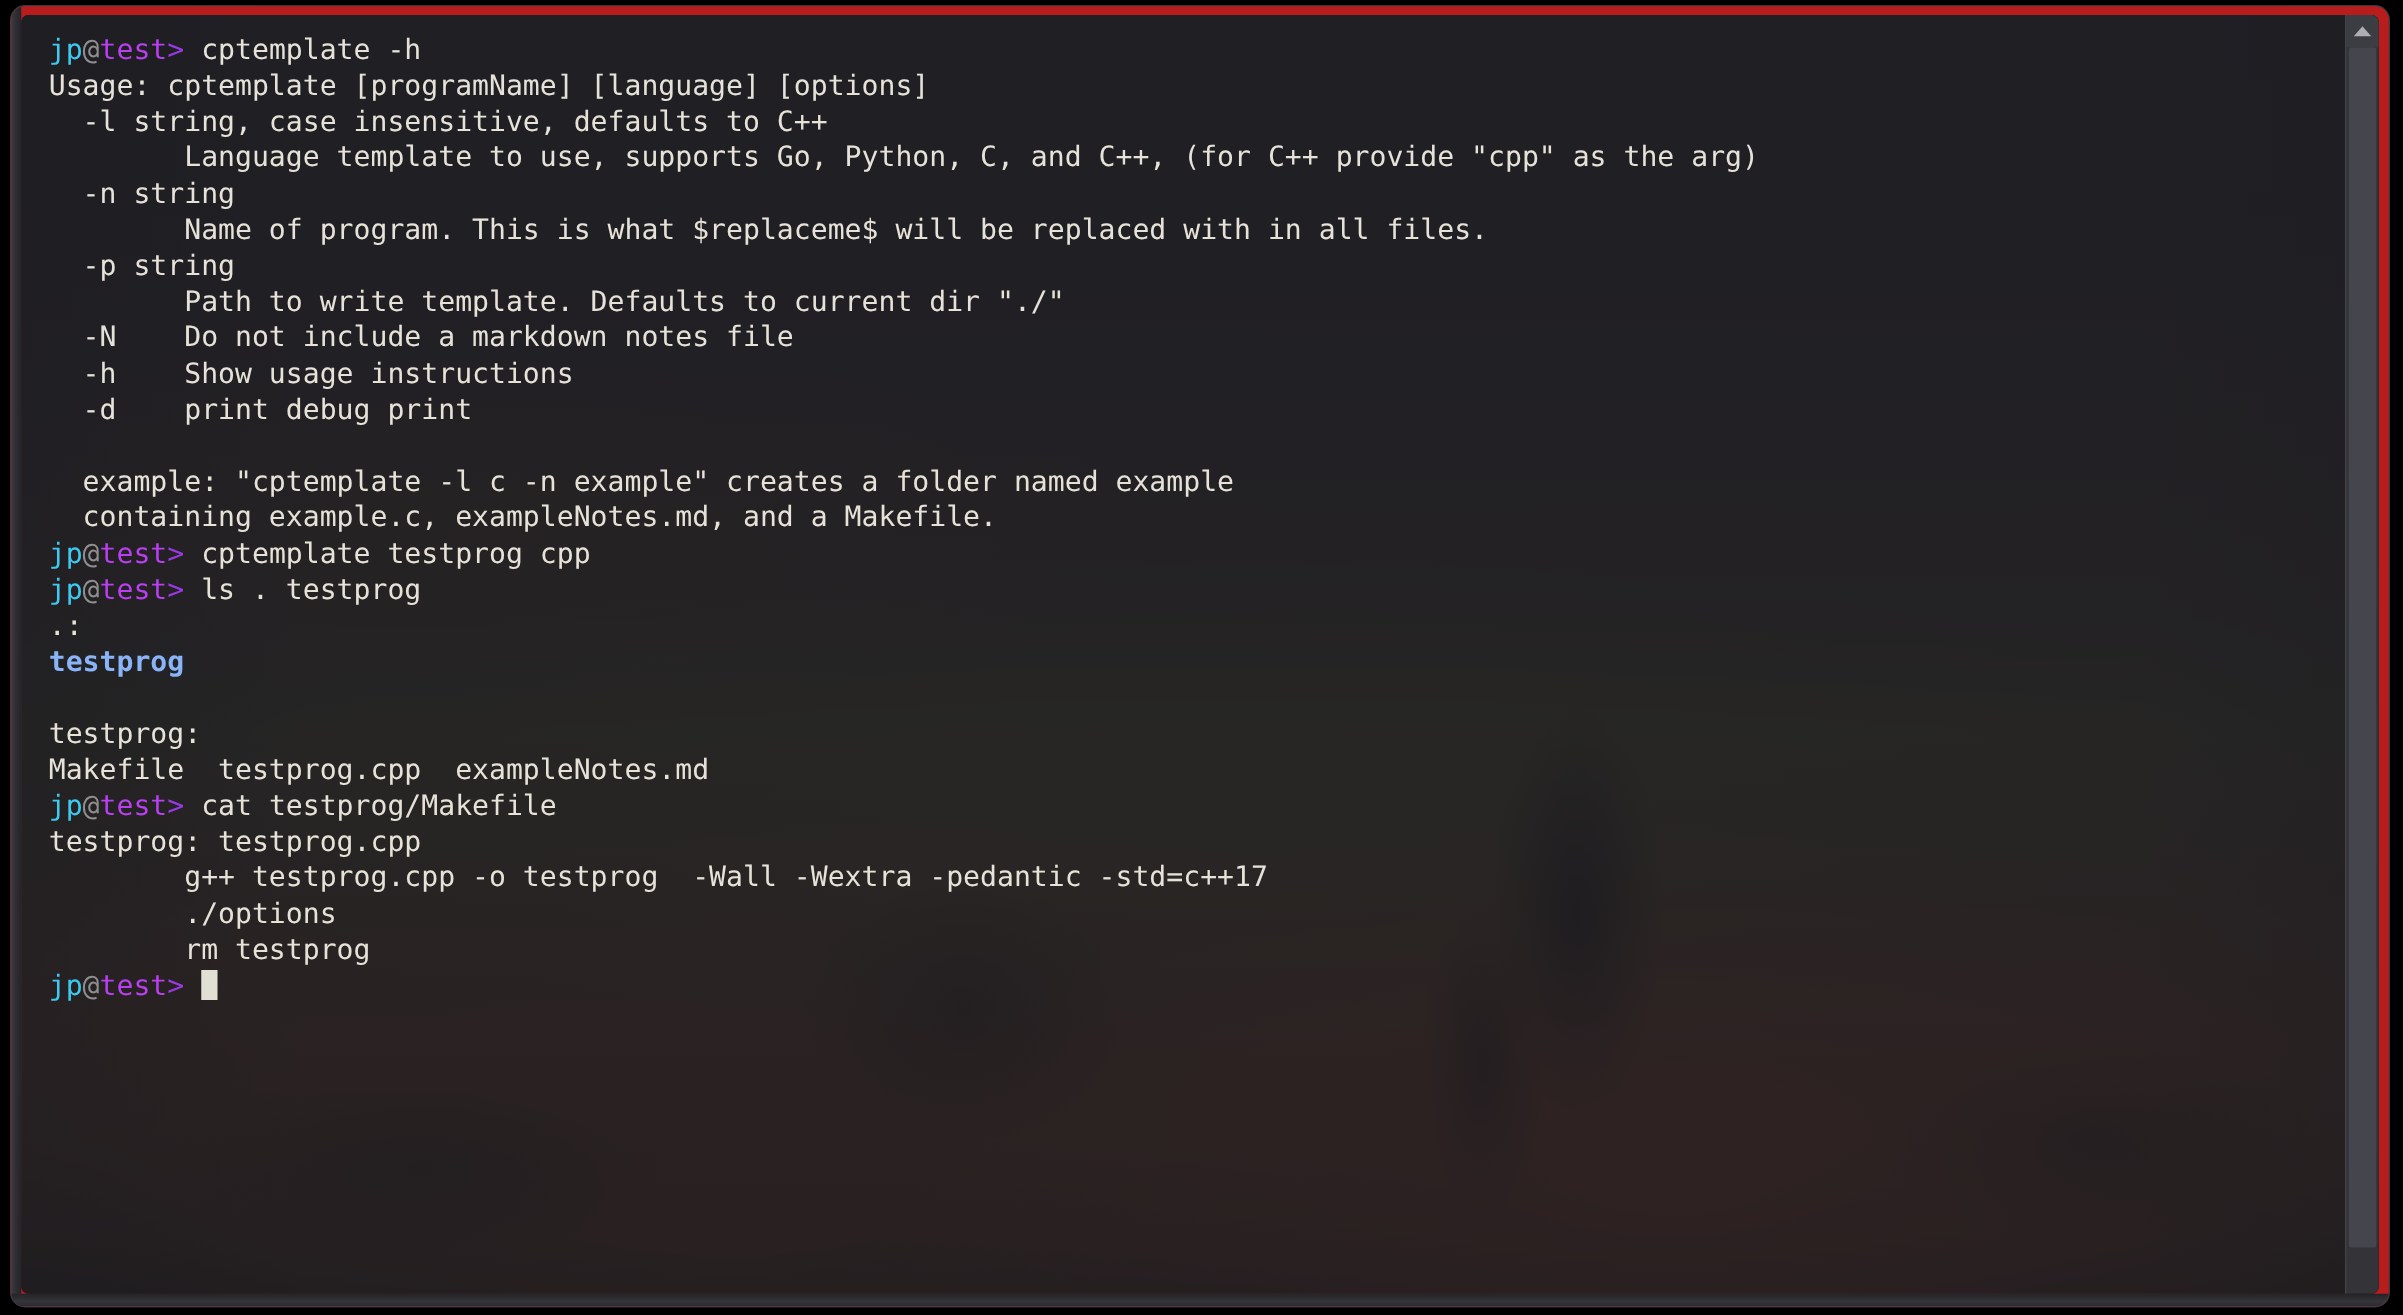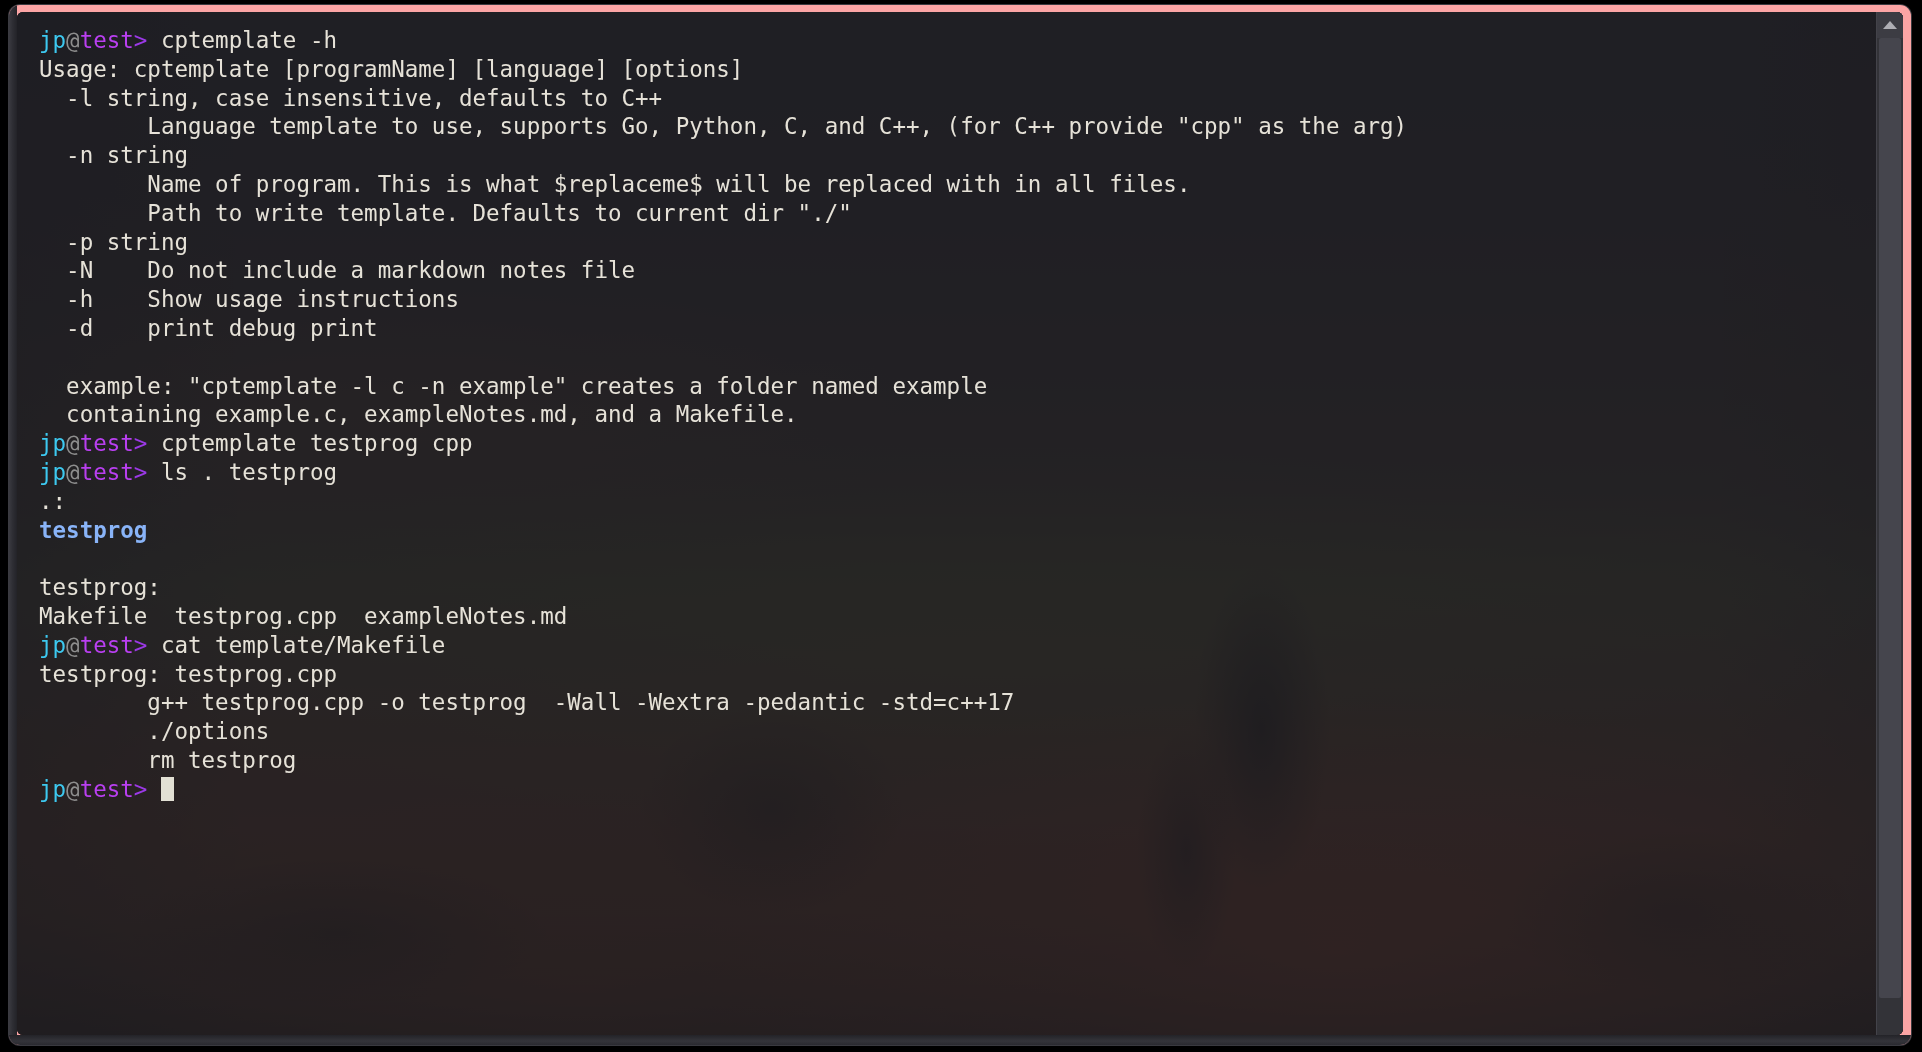--- a/index.html
+++ b/index.html
@@ -12,21 +12,21 @@
   .desktop{
     position:absolute;inset:0;
     background:#000;
   }
   
   .window{
     position:absolute;
     left:9px;top:5px;
     width:1902px;height:1040px;
     border-radius:11px;
-    background:#fca5a5;
+    background:#b91c1c;
     box-shadow:0 0 0 1px #3a3a40, 0 2px 14px rgba(0,0,0,.9);
     overflow:hidden;
   }
   .window-inner{
     position:absolute;
     left:8px;top:7px;right:8px;bottom:10px;
     border-radius:6px;
     overflow:hidden;
     background:#26262b;
   }
@@ -147,40 +147,40 @@
 
       <div class="term">
 
         <div class="line"><span class="c-user">jp</span><span class="c-at">@</span><span class="c-host">test</span><span class="c-arrow">&gt;</span> <span>cptemplate -h</span></div>
 
         <div class="line">Usage: cptemplate [programName] [language] [options]</div>
         <div class="line">  -l string, case insensitive, defaults to C++</div>
         <div class="line">        Language template to use, supports Go, Python, C, and C++, (for C++ provide "cpp" as the arg)</div>
         <div class="line">  -n string</div>
         <div class="line">        Name of program. This is what $replaceme$ will be replaced with in all files.</div>
+        <div class="line">  -p string</div>
         <div class="line">        Path to write template. Defaults to current dir "./"</div>
-        <div class="line">  -p string</div>
         <div class="line">  -N    Do not include a markdown notes file</div>
         <div class="line">  -h    Show usage instructions</div>
         <div class="line">  -d    print debug print</div>
         <div class="line blank"></div>
         <div class="line">  example: "cptemplate -l c -n example" creates a folder named example</div>
         <div class="line">  containing example.c, exampleNotes.md, and a Makefile.</div>
 
         <div class="line"><span class="c-user">jp</span><span class="c-at">@</span><span class="c-host">test</span><span class="c-arrow">&gt;</span> <span>cptemplate testprog cpp</span></div>
 
         <div class="line"><span class="c-user">jp</span><span class="c-at">@</span><span class="c-host">test</span><span class="c-arrow">&gt;</span> <span>ls . testprog</span></div>
 
         <div class="line">.:</div>
         <div class="line"><span class="c-dir">testprog</span></div>
         <div class="line blank"></div>
         <div class="line">testprog:</div>
         <div class="line">Makefile  testprog.cpp  exampleNotes.md</div>
 
-        <div class="line"><span class="c-user">jp</span><span class="c-at">@</span><span class="c-host">test</span><span class="c-arrow">&gt;</span> <span>cat template/Makefile</span></div>
+        <div class="line"><span class="c-user">jp</span><span class="c-at">@</span><span class="c-host">test</span><span class="c-arrow">&gt;</span> <span>cat testprog/Makefile</span></div>
 
         <div class="line">testprog: testprog.cpp</div>
         <div class="line">        g++ testprog.cpp -o testprog  -Wall -Wextra -pedantic -std=c++17</div>
         <div class="line">        ./options</div>
         <div class="line">        rm testprog</div>
 
         <div class="line"><span class="c-user">jp</span><span class="c-at">@</span><span class="c-host">test</span><span class="c-arrow">&gt;</span> <span class="cursor"></span></div>
 
       </div>
 

